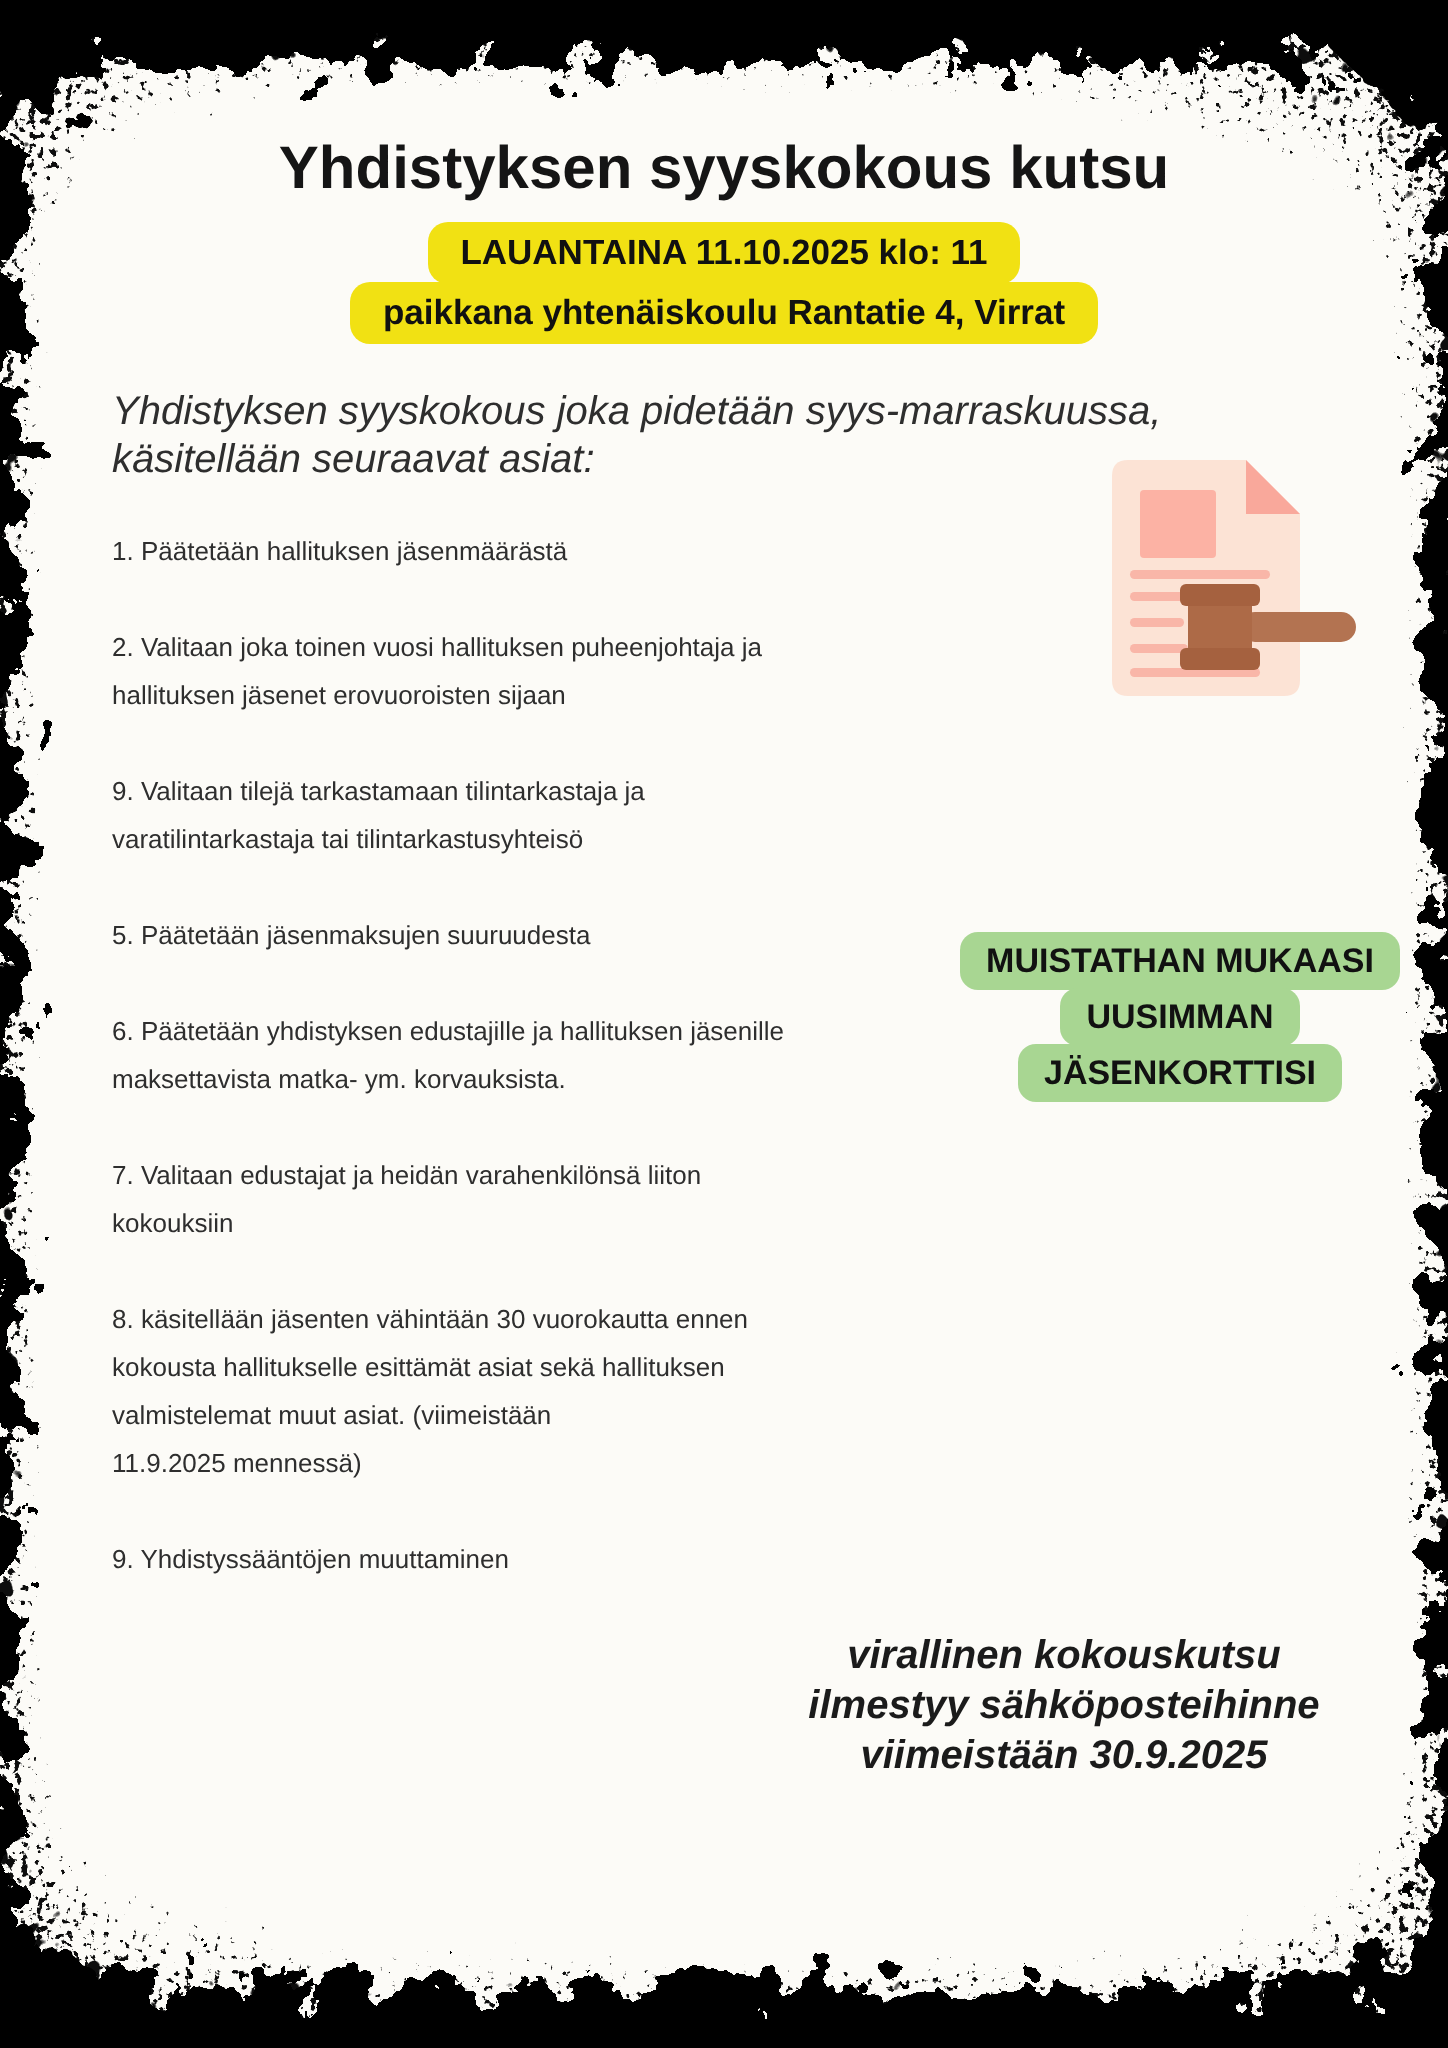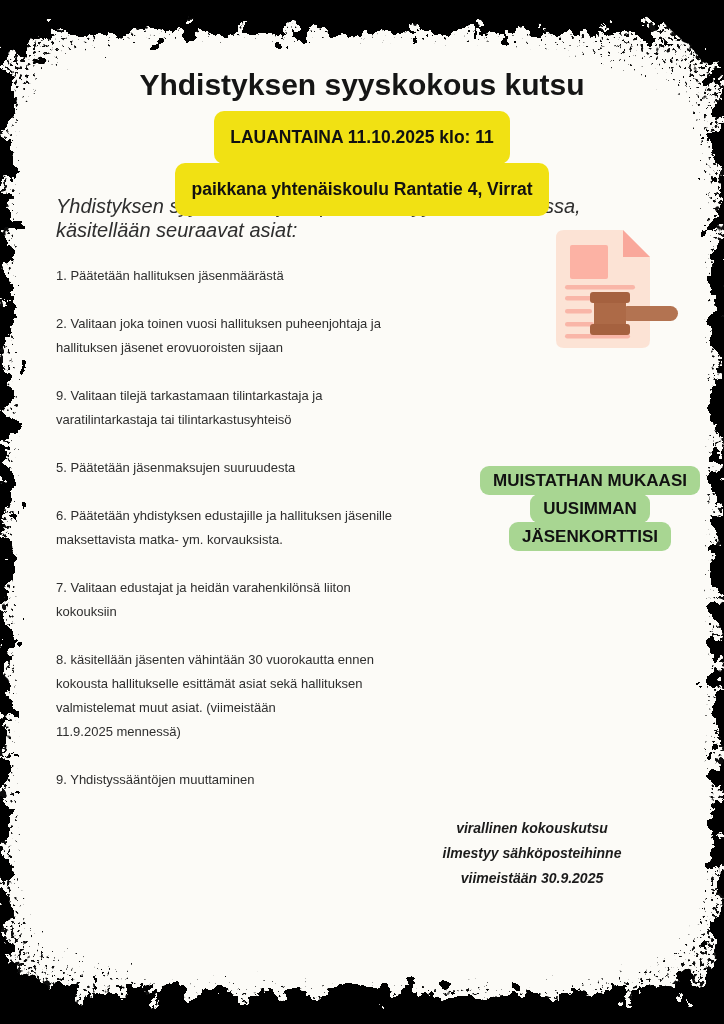--- a/index.html
+++ b/index.html
@@ -37,21 +37,21 @@
     flex-direction: column;
     align-items: center;
     z-index: 2;
   }
   .hl-line {
     background: #f1e113;
     color: #111111;
     font-weight: 700;
     font-size: 17.5px;
     line-height: 21px;
-    padding: 16px 16px;
+    padding: 5px 16px;
     border-radius: 10px;
     white-space: nowrap;
   }
   .hl-line + .hl-line { margin-top: -1px; }
   .intro {
     position: absolute;
     left: 56px;
     top: 194px;
     margin: 0;
     font-size: 20px;
@@ -98,21 +98,21 @@
     white-space: nowrap;
   }
   .green-line + .green-line { margin-top: -1px; }
   .footer-note {
     position: absolute;
     left: 392px;
     top: 816px;
     width: 280px;
     margin: 0;
     text-align: center;
-    font-size: 14px;
+    font-size: 20px;
     line-height: 25px;
     font-weight: 700;
     font-style: italic;
     color: #1b1b1b;
     white-space: pre-line;
   }
   .grunge-border {
     position: absolute;
     left: 0;
     top: 0;

